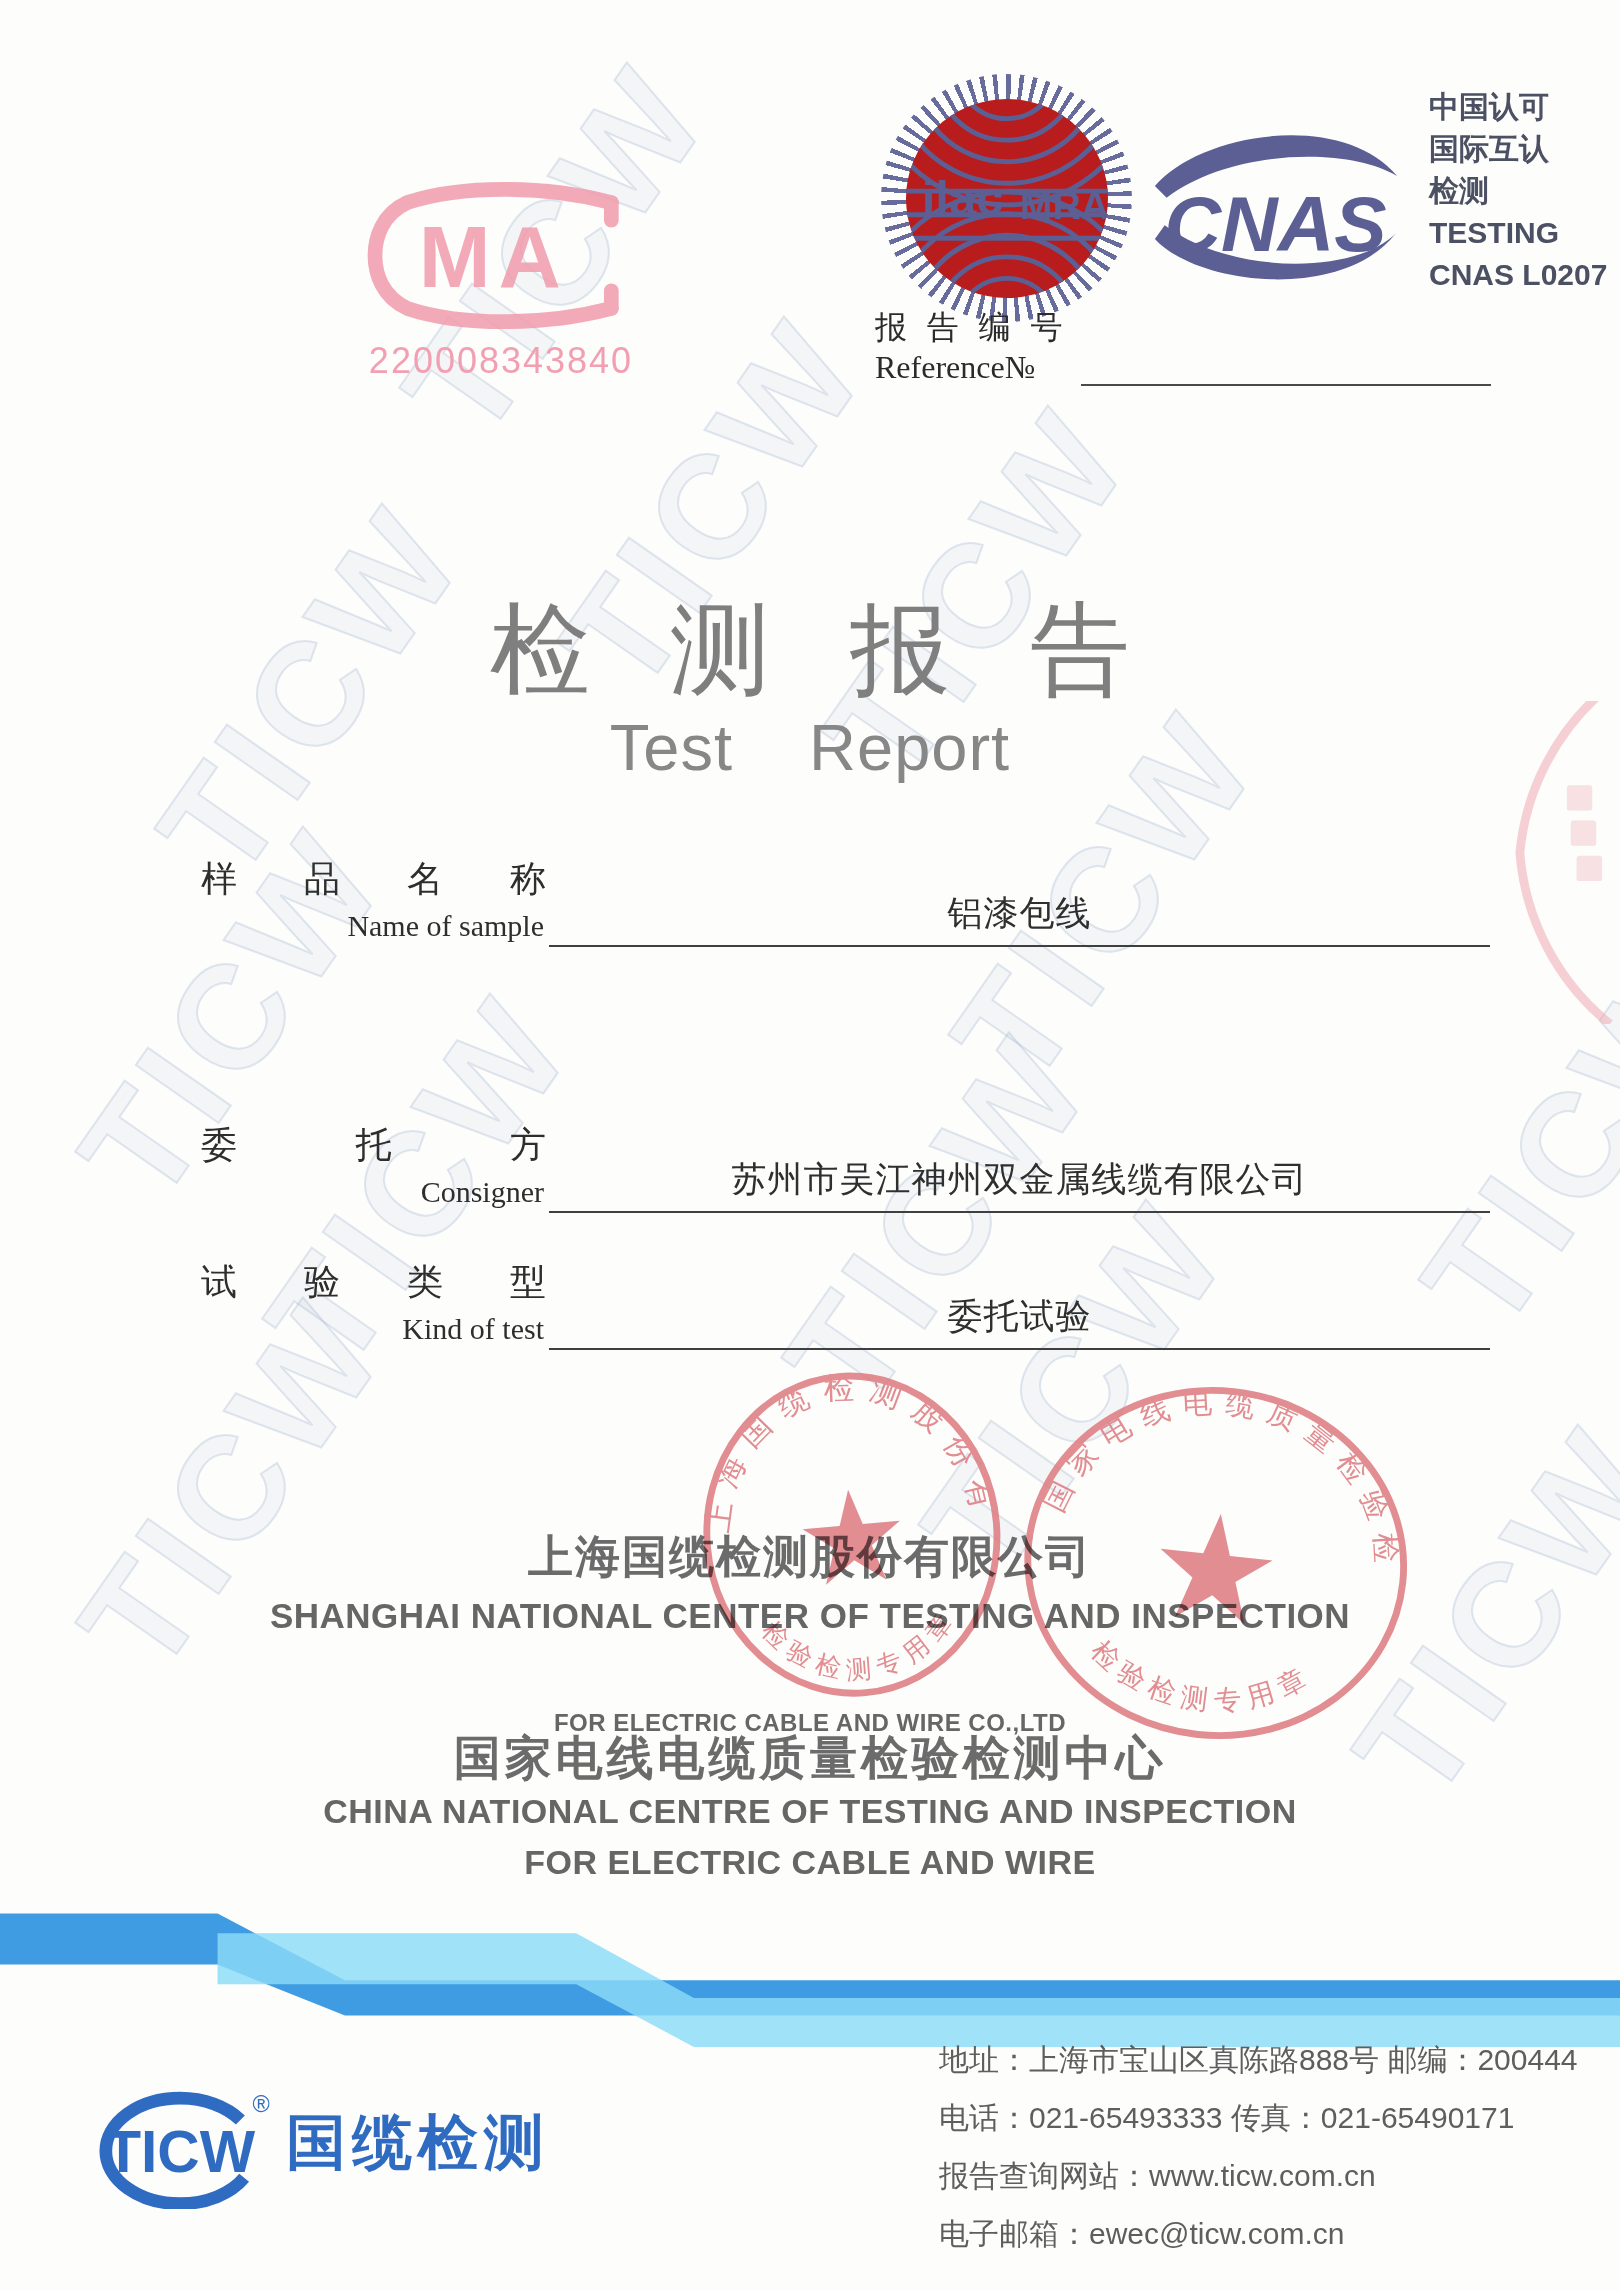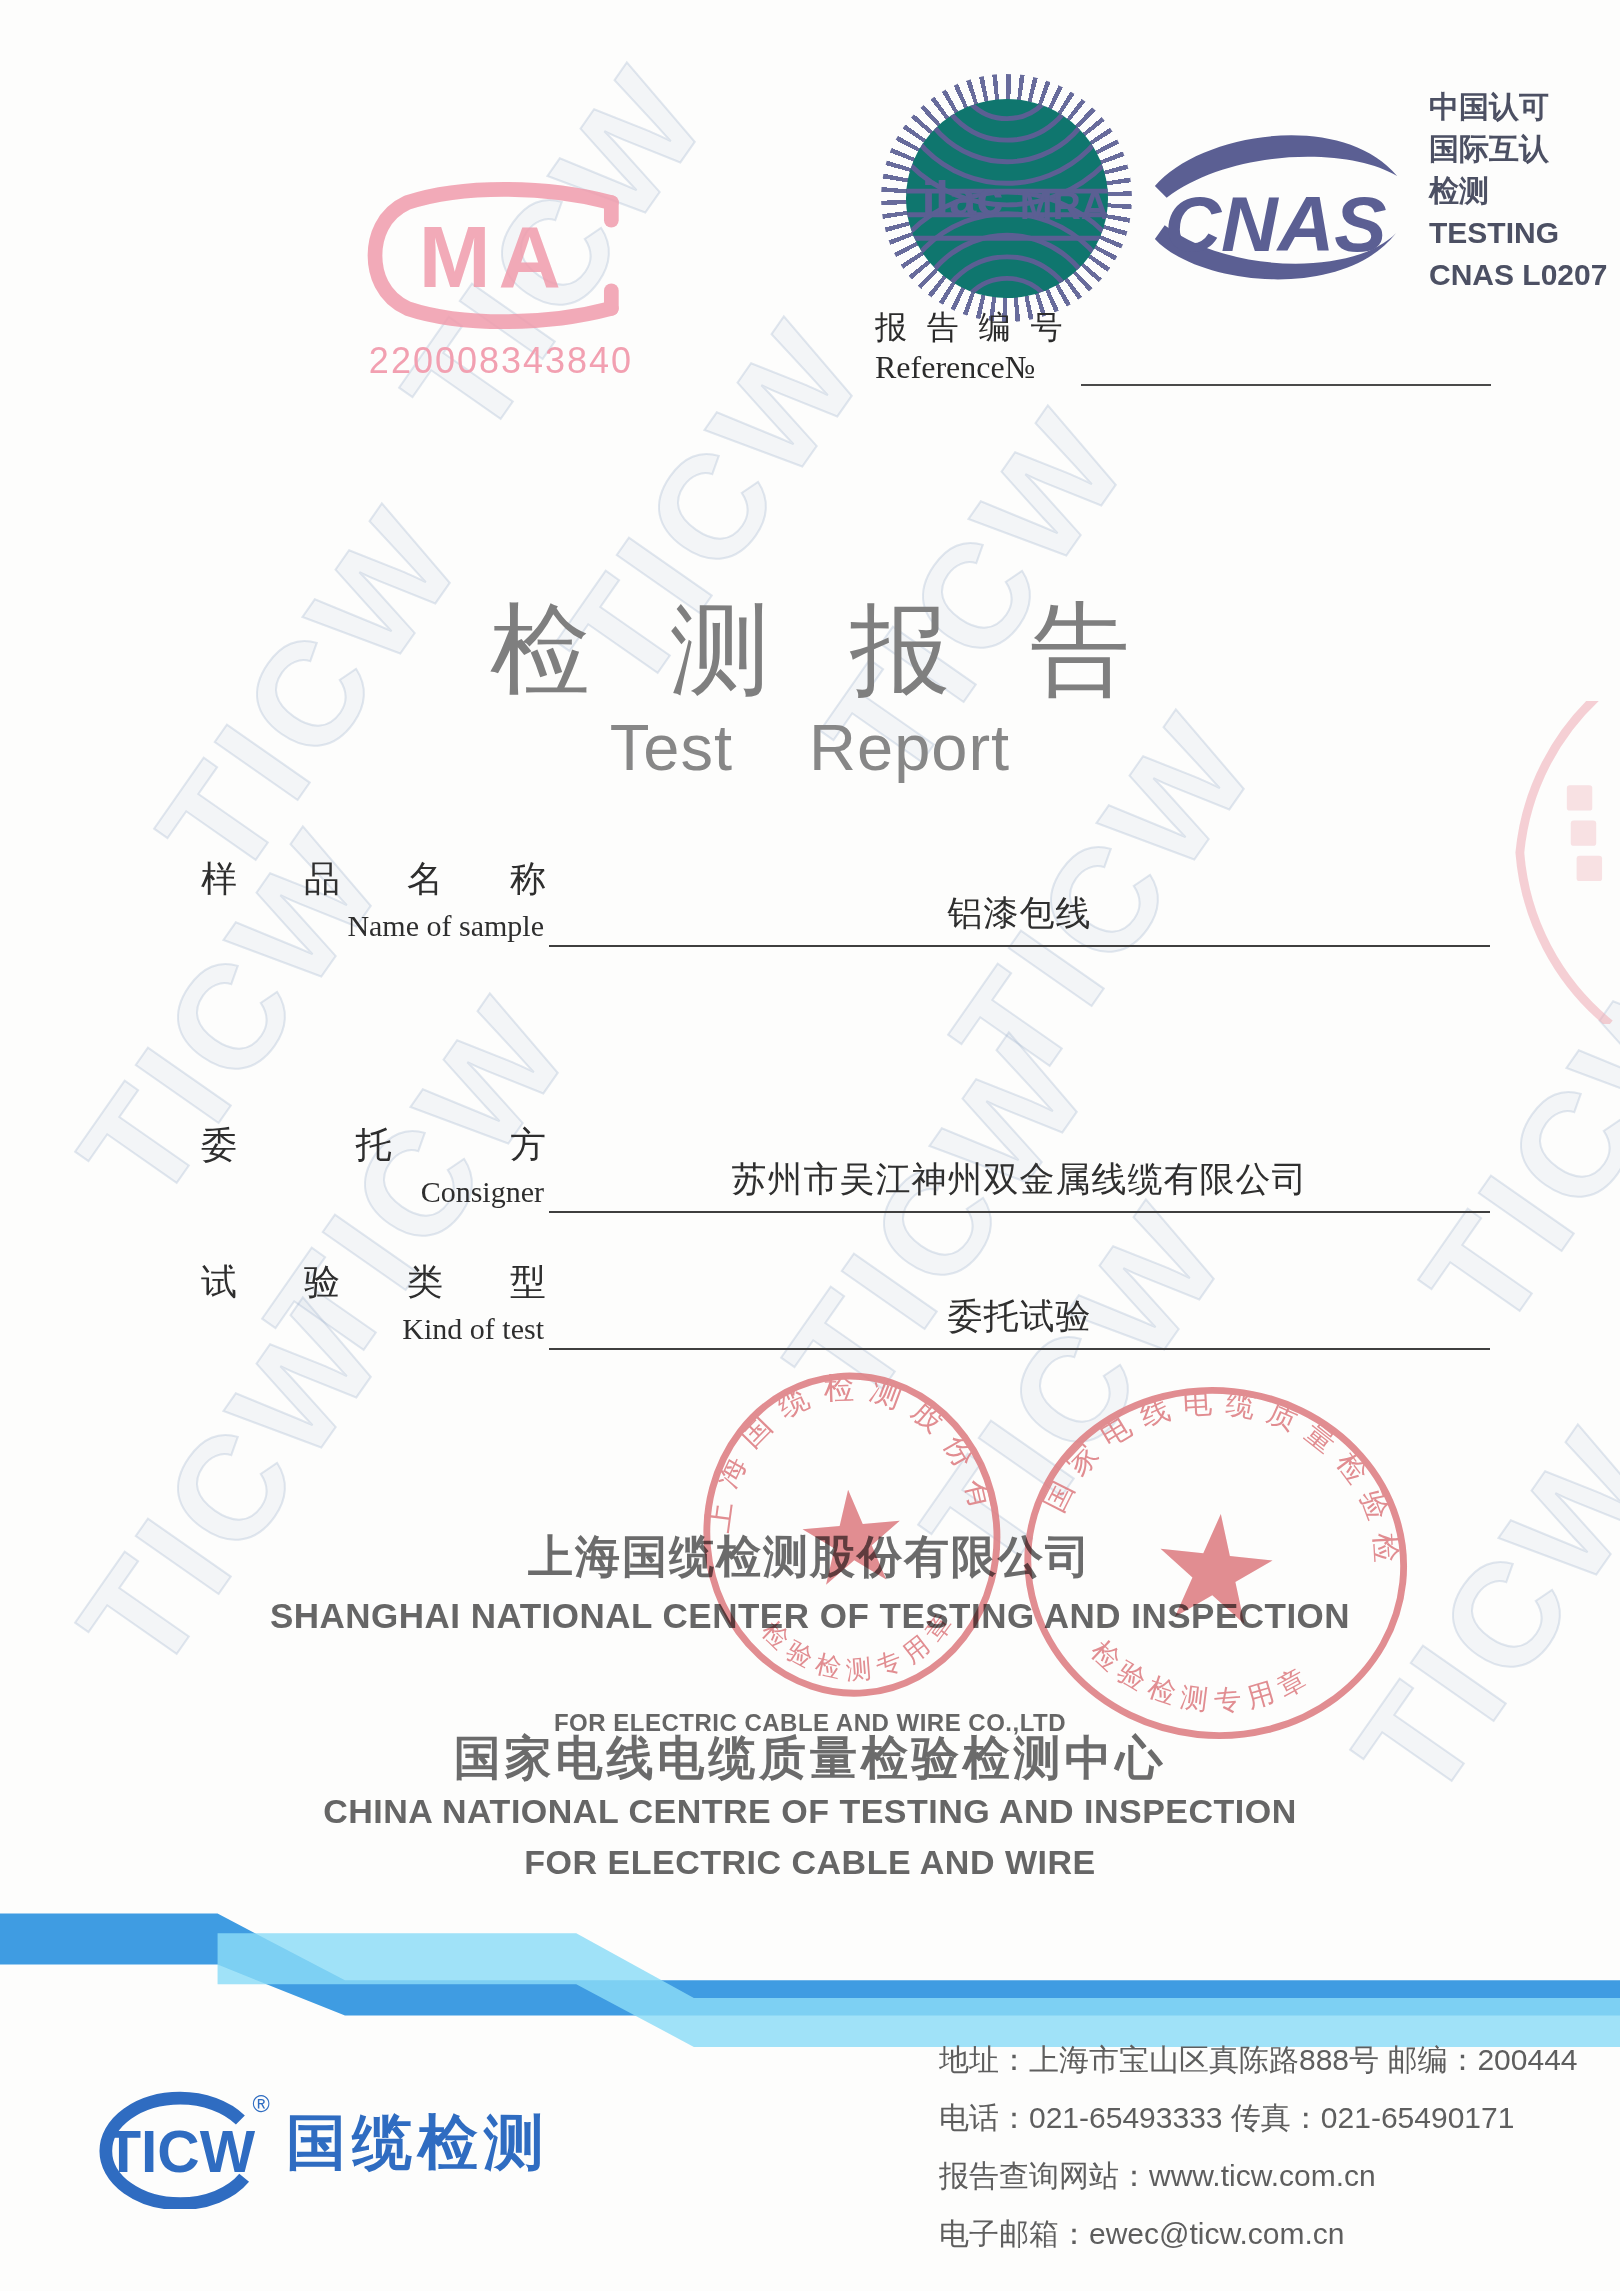--- a/index.html
+++ b/index.html
@@ -10,21 +10,21 @@
       font-weight:700;font-size:147px;letter-spacing:7.8px;color:rgba(160,178,206,0.10);
       -webkit-text-stroke:2px rgba(160,178,206,0.30);transform:rotate(-55deg);pointer-events:none;}
   
   .layer{position:absolute;inset:0;z-index:1;}
   .cma-box{position:absolute;left:366px;top:179px;width:271px;height:152px;opacity:.85;}
   .cma-number{position:absolute;left:354px;top:334px;width:294px;text-align:center;
       font-family:"Liberation Sans",sans-serif;font-size:36px;font-weight:500;color:#f2a0b1;letter-spacing:2px;margin-top:6px;}
   .ilac{position:absolute;left:881px;top:74px;width:251px;height:248px;}
   .ilac-ticks{position:absolute;inset:0;border-radius:50%;
       background:repeating-conic-gradient(from 0deg,#5b5f93 0deg 2.2deg,transparent 2.2deg 6.2deg);opacity:.92;}
-  .ilac-inner{position:absolute;inset:24.5px;border-radius:50%;background:#0f766e;overflow:hidden;}
+  .ilac-inner{position:absolute;inset:24.5px;border-radius:50%;background:#b91c1c;overflow:hidden;}
   .cnas-box{position:absolute;left:1149px;top:123px;width:254px;height:169px;}
   .accred{position:absolute;left:1429px;top:86px;width:196px;
       font-family:"Liberation Sans","DejaVu Sans",sans-serif;color:#4c5063;}
   .accred div{font-size:30px;font-weight:600;line-height:42px;}
   .ref-zh{position:absolute;left:875px;top:306px;font-size:32px;color:#2b2b2b;letter-spacing:5.9px;}
   .ref-en{position:absolute;left:875px;top:349px;font-size:32px;color:#2b2b2b;}
   .ref-val{position:absolute;left:1083px;top:325px;width:410px;text-align:center;
       font-size:35px;color:#3a3a3a;letter-spacing:2px;}
   .ref-line{position:absolute;left:1081px;top:384px;width:410px;height:2px;background:#4a4a4a;}
   

